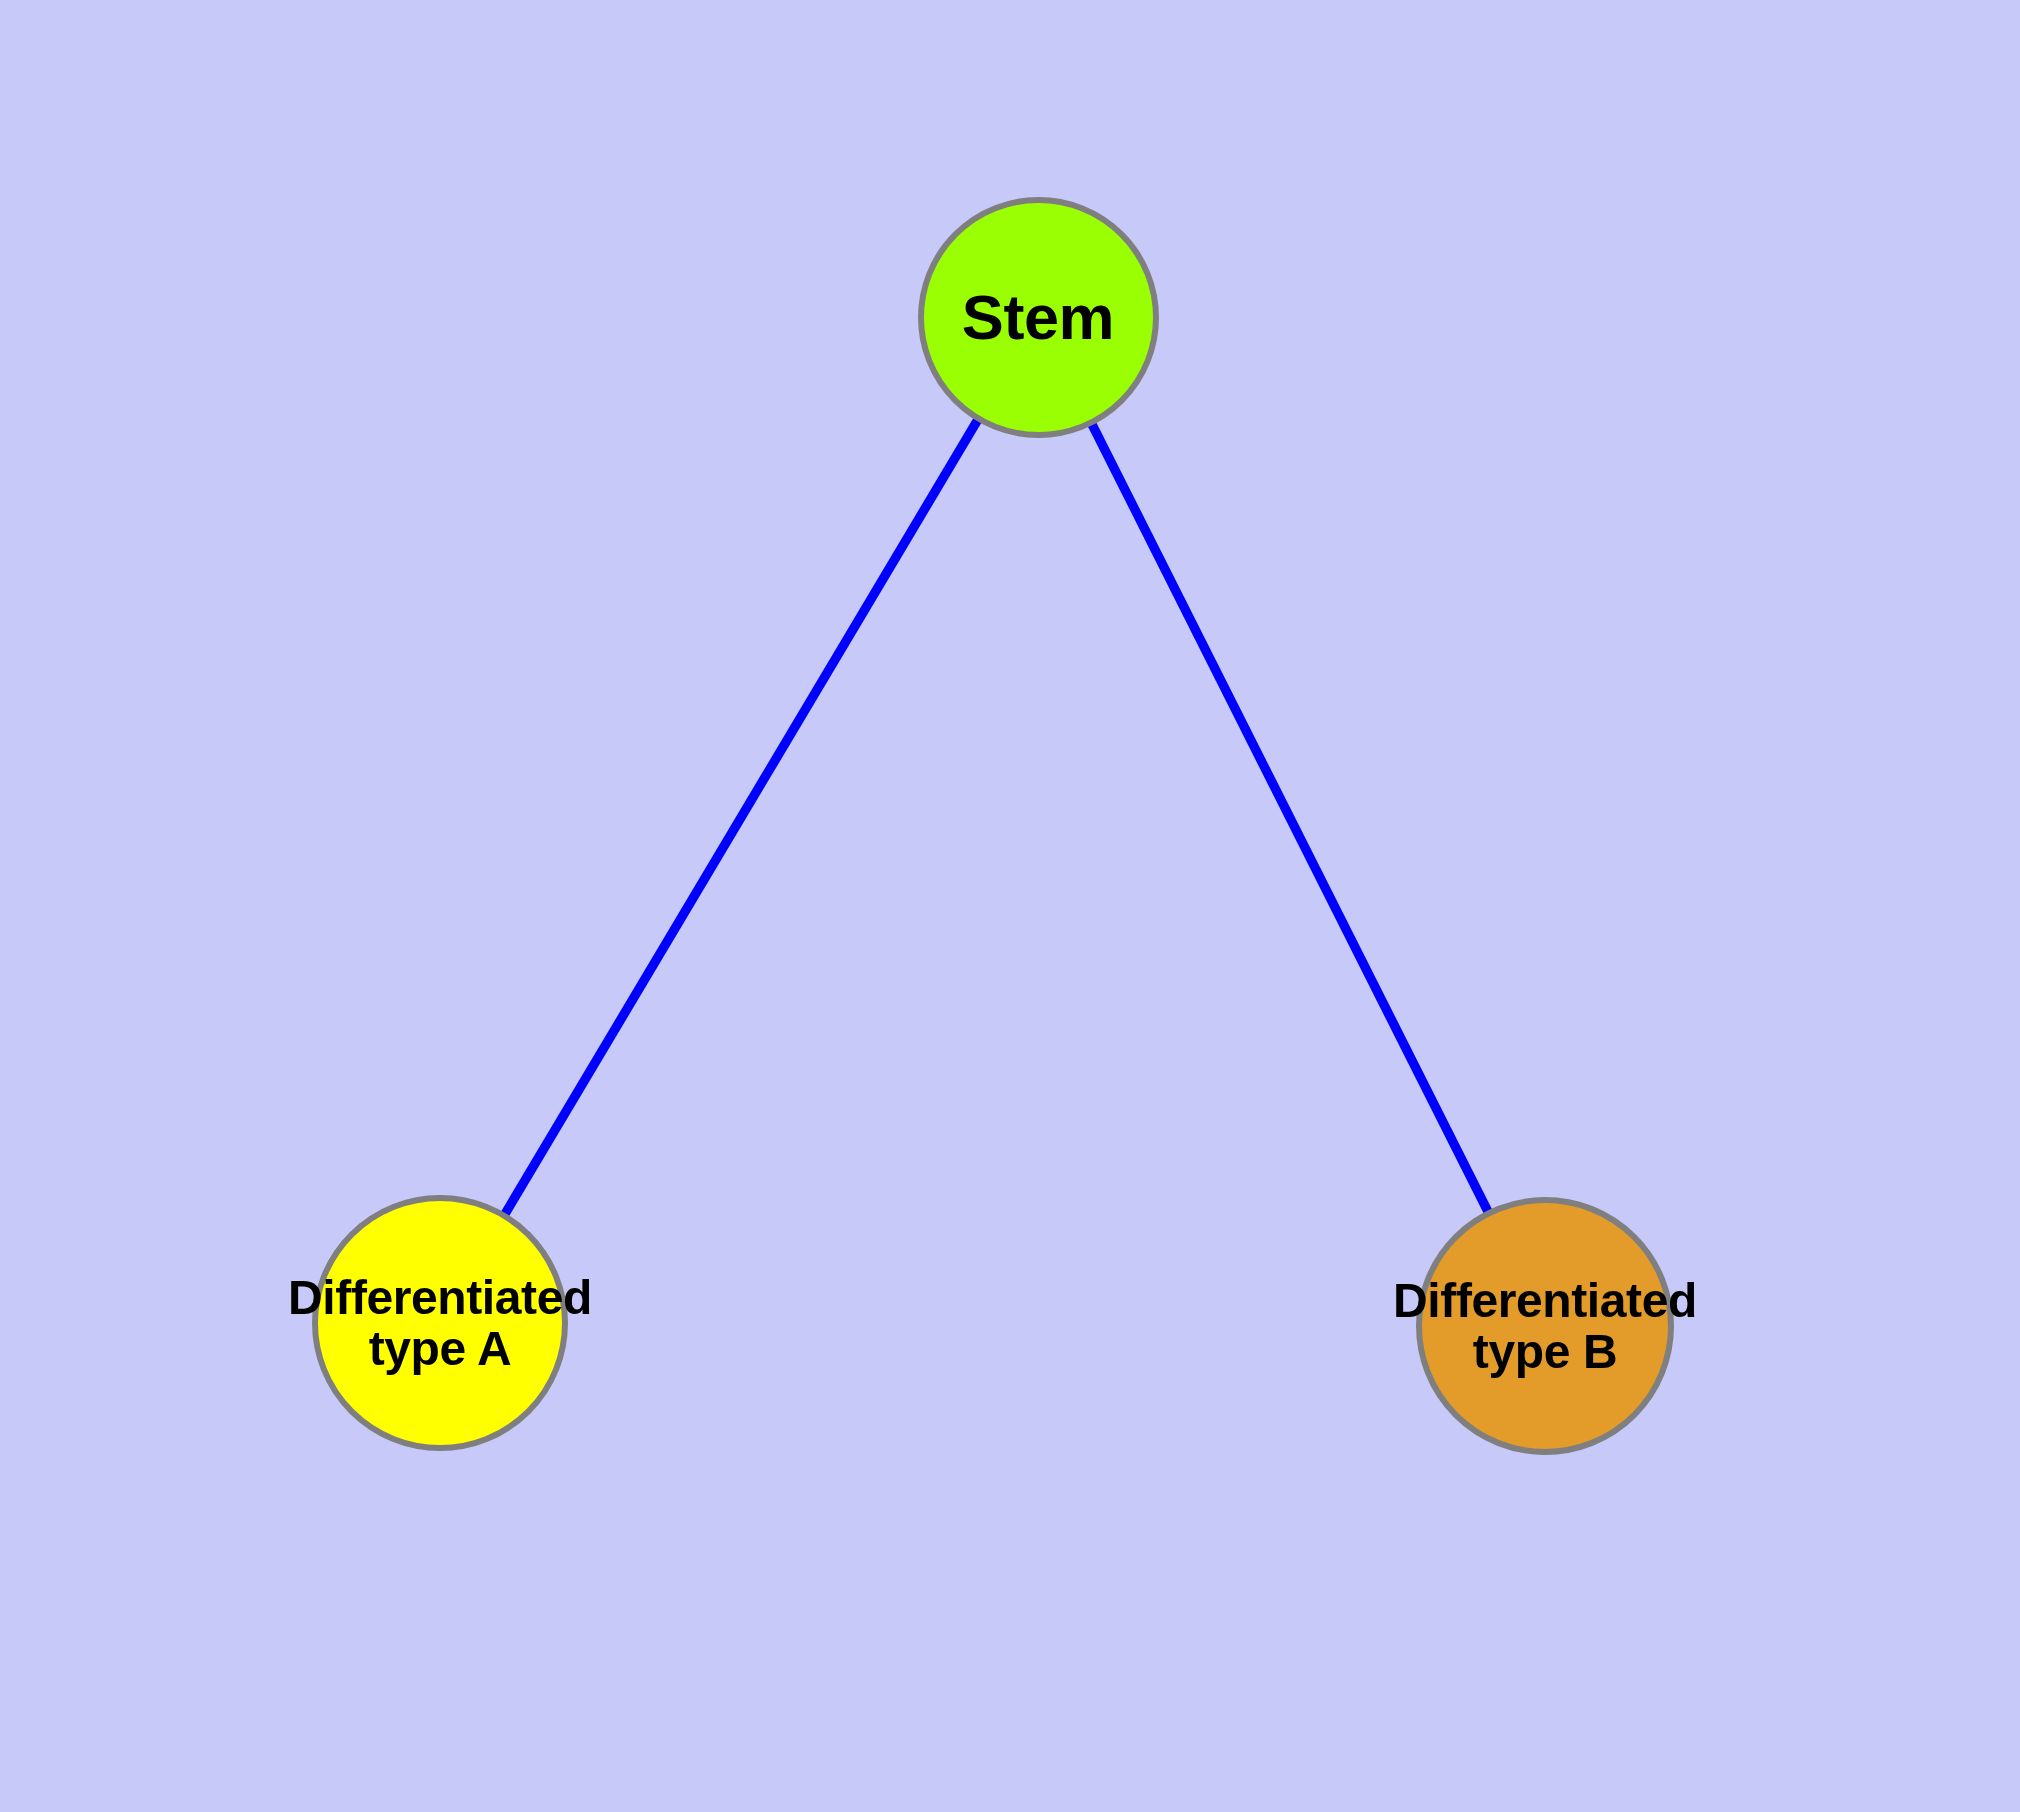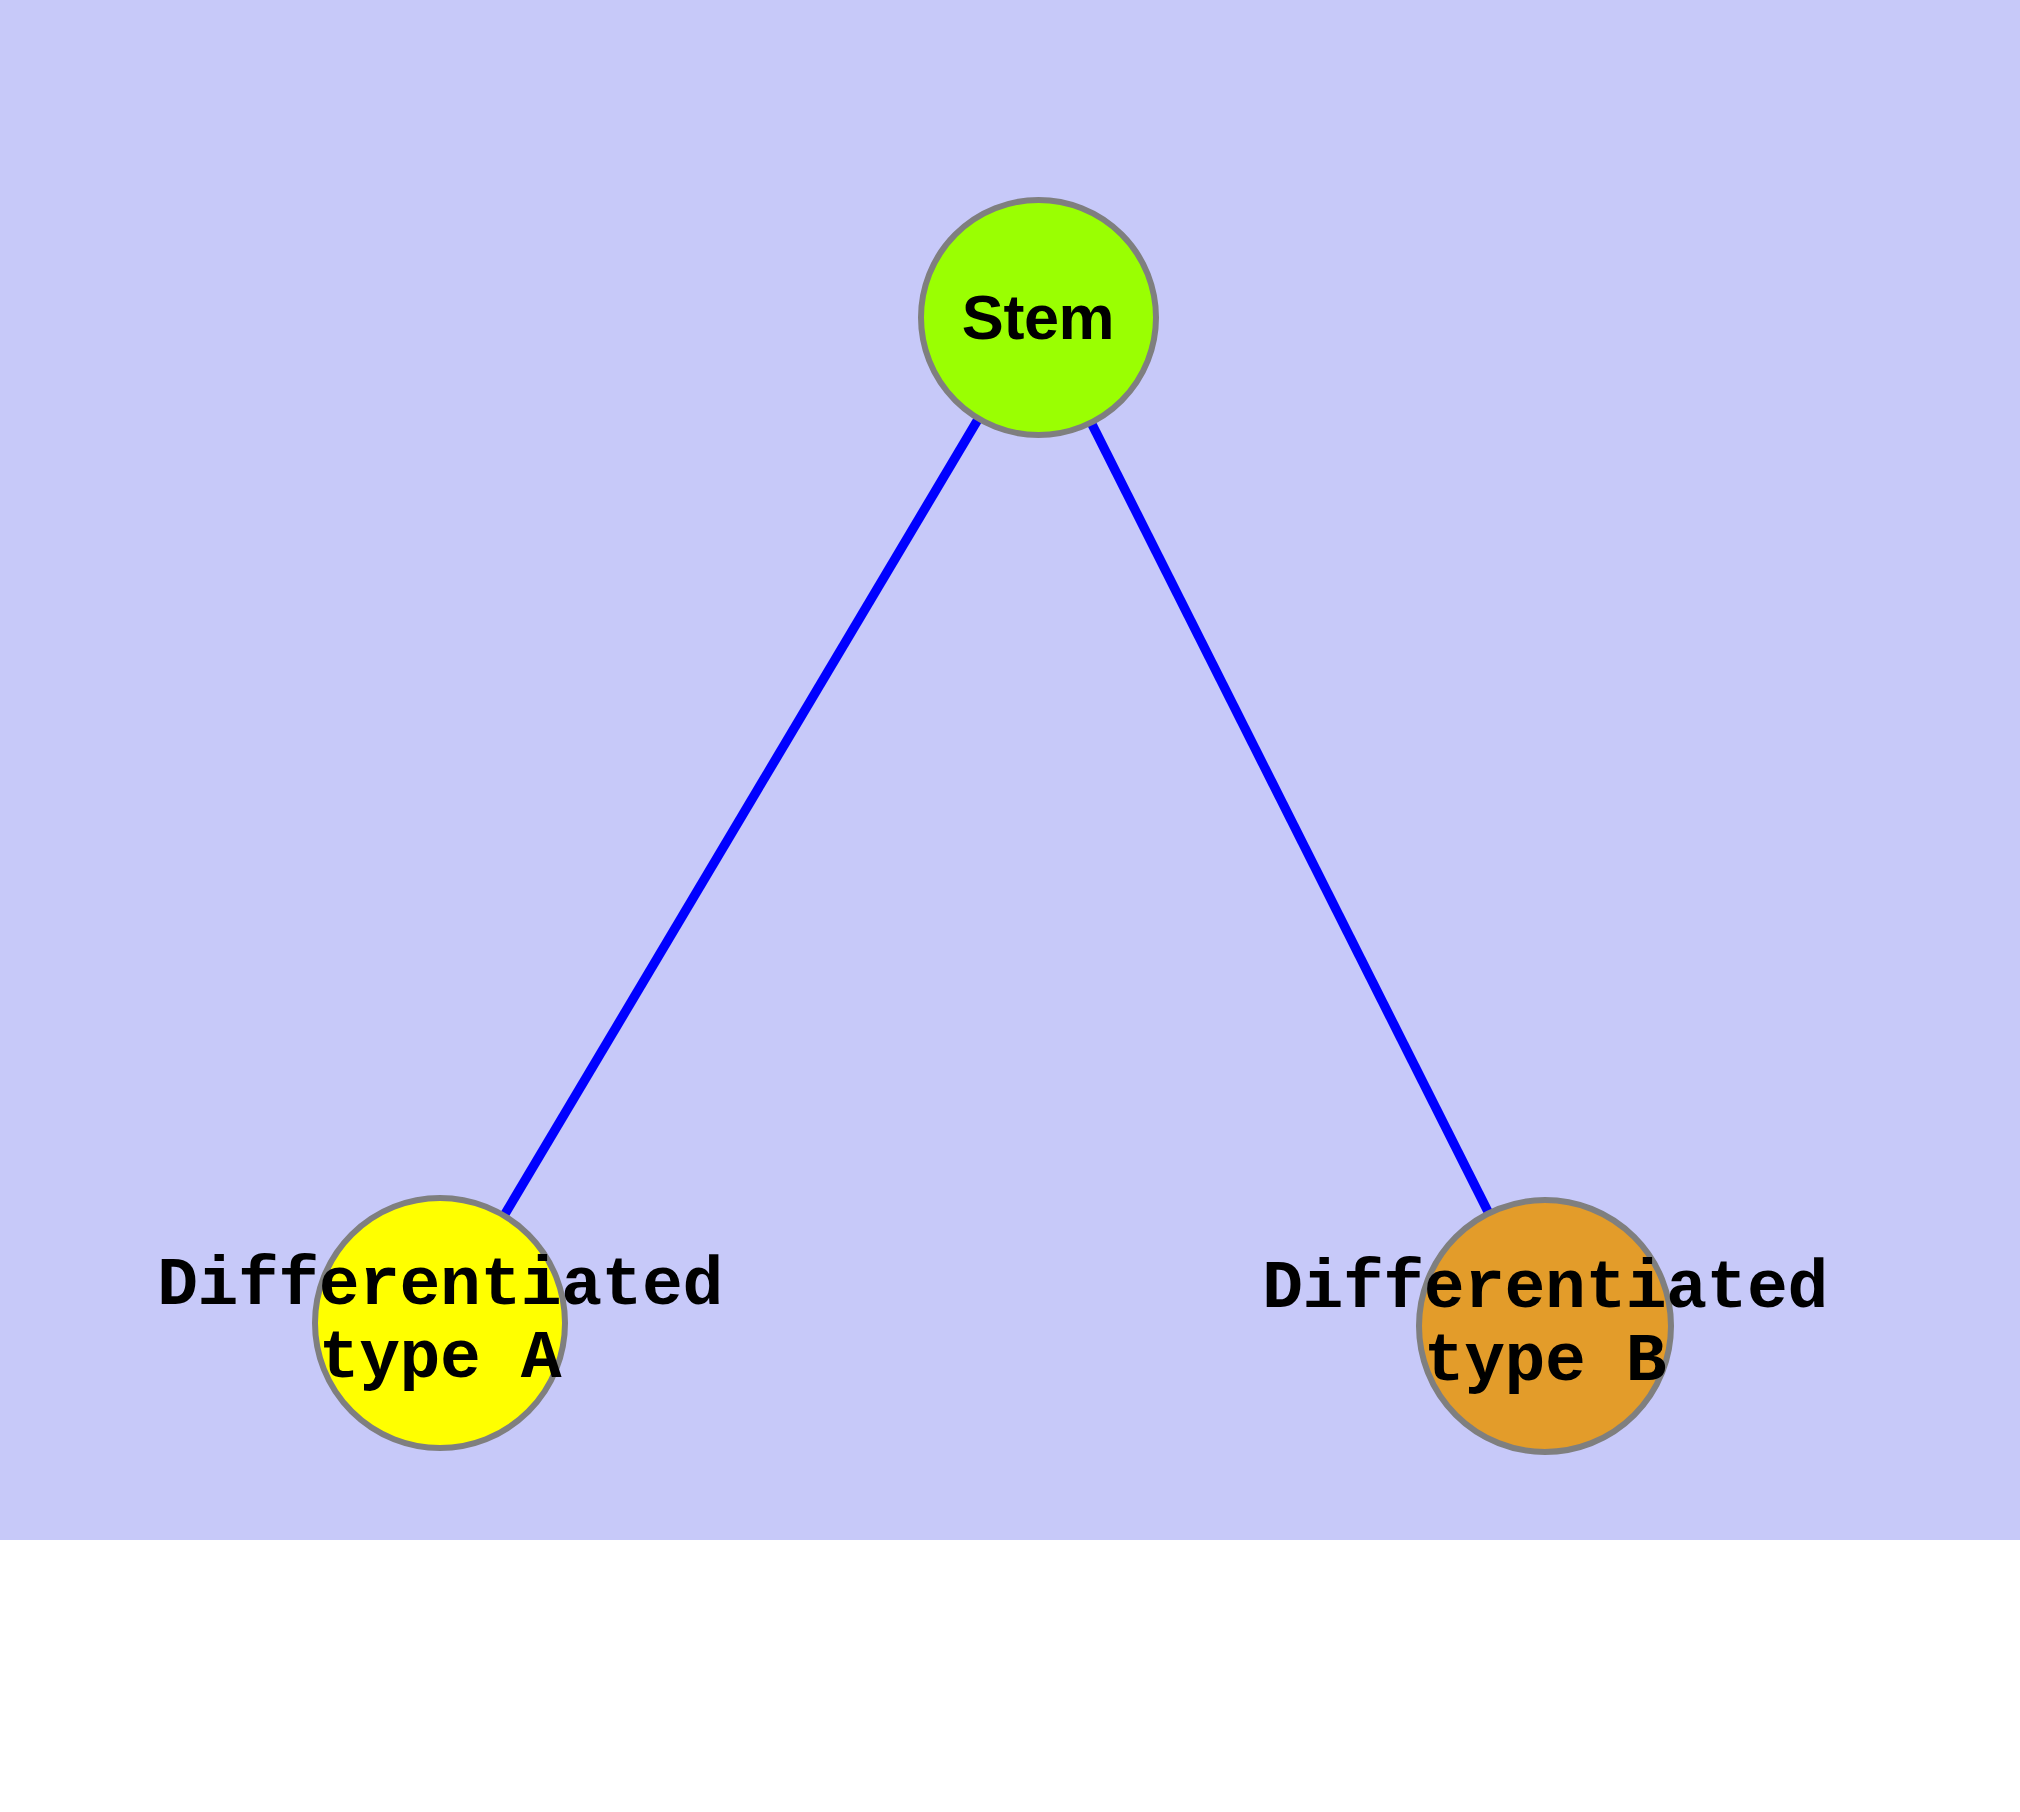--- a/index.html
+++ b/index.html
@@ -43,28 +43,27 @@
     color: #000000;
     line-height: 1.07;
     letter-spacing: -0.4px;
     -webkit-font-smoothing: antialiased;
     transform: translate(-50%, -50%);
   }
   .label-stem {
     font-size: 63px;
   }
   .label-diff {
-    font-size: 68px;
-    font-family: Liberation Mono, monospace;
+    font-size: 48px;
   }
 </style>
 </head>
 <body>
 
-<div id="canvas" style="width: 2021px; height: 1540px;">
+<div id="canvas" style="width: 2021px; height: 1812px;">
 
   <div id="graph-background" style="background: rgb(199, 201, 249);"></div>
 
   <svg id="edge-layer" viewBox="0 0 2384 2138" xmlns="http://www.w3.org/2000/svg">
     <line stroke-linecap="butt" x1="1225" y1="375" x2="519" y2="1561" stroke="#0000FF" stroke-width="11"></line>
     <line stroke-linecap="butt" x1="1225" y1="375" x2="1823" y2="1564" stroke="#0000FF" stroke-width="11"></line>
   </svg>
 
   <div class="graph-node" style="left: 918px; top: 197px; width: 241px; height: 241px; background: rgb(154, 255, 2); border-color: rgb(127, 127, 127); border-width: 6px;"></div>
   <div class="graph-node" style="left: 312px; top: 1195px; width: 256px; height: 256px; background: rgb(255, 255, 0); border-color: rgb(127, 127, 127); border-width: 6px;"></div>

